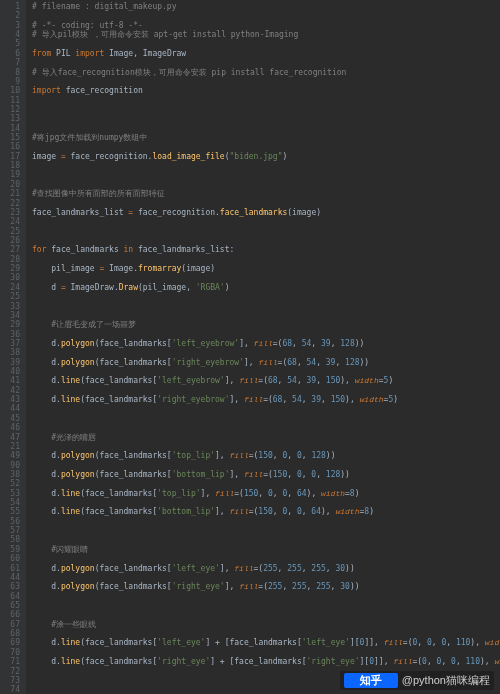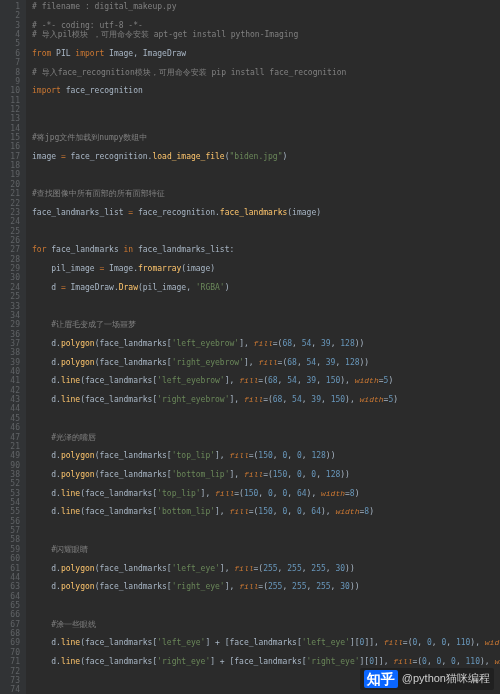--- a/index.html
+++ b/index.html
@@ -55,22 +55,22 @@
     padding: 2px 4px;
     display: flex;
     align-items: center;
     gap: 4px;
     border-radius: 2px;
   }
   .watermark .zh-logo {
     background:#0a66ff;
     color:#fff;
     font-weight:700;
-    font-size:14px;
-    padding:1px 3px;
+    font-size:11px;
+    padding:1px 16px;
     border-radius:2px;
   }
 </style>
 </head>
 <body>
 
 <div class="editor">
   <div class="gutter" id="gutter">
       <div>1</div>
       <div>2</div>

